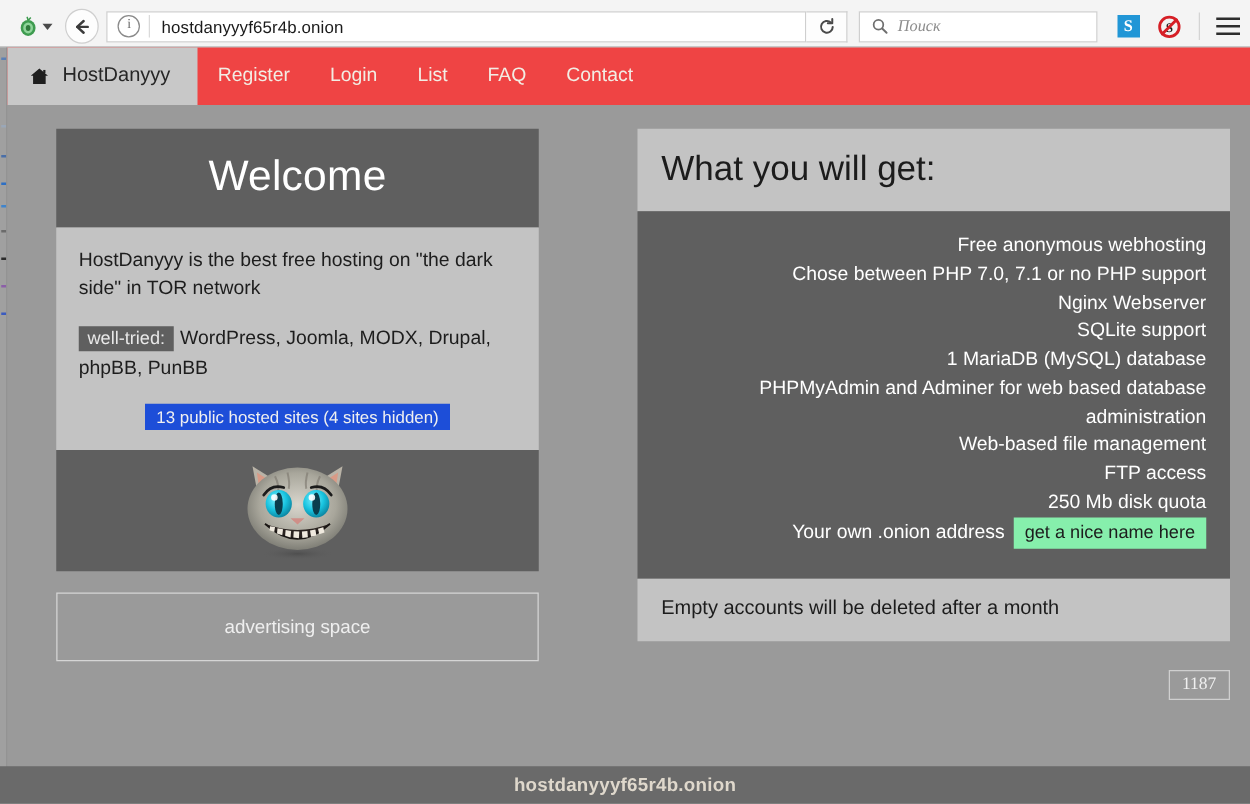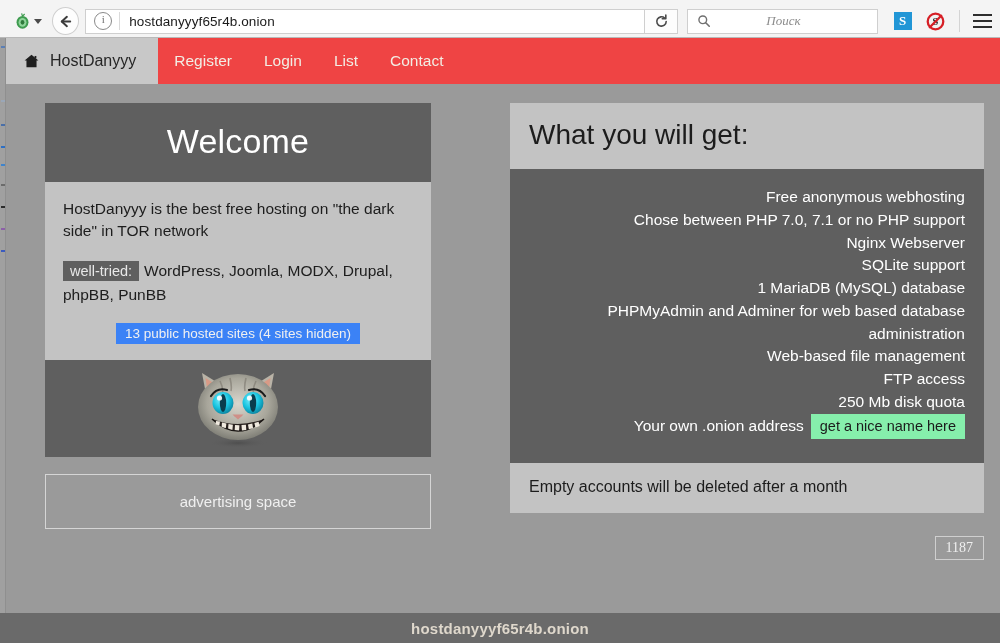--- a/index.html
+++ b/index.html
@@ -62,21 +62,21 @@
     white-space: nowrap; overflow: hidden;
   }
   .reload-wrap {
     width: 34px; height: 25px; border: 1px solid #cfcfcf; border-left: none;
     background: #fdfdfd; display: flex; align-items: center; justify-content: center;
     box-sizing: border-box;
   }
   .searchbar {
     width: 196px; height: 25px; margin-left: 9px;
     background: #fff; border: 1px solid #cfcfcf;
-    display: flex; align-items: center; box-sizing: border-box; gap: 48px;
+    display: flex; align-items: center; box-sizing: border-box;
   }
   .search-ph {
     font-size: 13px; color: #8d8d8d; font-style: italic;
     font-family: "Liberation Serif", serif;
   }
   .ext-icons { display: flex; align-items: center; gap: 14px; margin-left: 16px; }
   .ext-s {
     width: 18px; height: 18px; background: #2196d6;
     color: #fff; font-size: 13px; font-weight: bold;
     display: flex; align-items: center; justify-content: center;
@@ -134,21 +134,21 @@
     padding: 16px 18px 14px;
   }
   .welcome-body p { margin: 0; font-size: 15.5px; line-height: 1.45; }
   .tagrow { margin-top: 16px; font-size: 15.5px; line-height: 1.55; }
   .tag {
     background: #5f5f5f; color: #e8e8e8;
     padding: 2px 7px; margin-right: 5px; font-size: 14.5px;
   }
   .counter-row { text-align: center; margin-top: 16px; margin-bottom: 2px; }
   .counter-badge {
-    background: #3b82f6; color: #f0f0f0; font-size: 13.5px;
+    background: #1d4ed8; color: #f0f0f0; font-size: 13.5px;
     padding: 3px 9px; display: inline-block;
   }
   .cat-band {
     background: #5f5f5f; height: 97px;
     display: flex; align-items: center; justify-content: center;
   }
   .adbox {
     margin-top: 17px; border: 1px solid #d5d5d5;
     height: 53px; display: flex; align-items: center; justify-content: center;
     color: #efefef; font-size: 15px;
@@ -279,20 +279,23 @@
       <span>HostDanyyy</span>
     </div>
     <div class="navitem">
       <span>Register</span>
     </div>
     <div class="navitem">
       <span>Login</span>
     </div>
     <div class="navitem">
       <span>List</span>
+    </div>
+    <div class="navitem">
+      <span>FAQ</span>
     </div>
     <div class="navitem">
       <span>Contact</span>
     </div>
   </div>
 
   <div class="page">
 
     <div class="panel" id="panel-welcome">
       <div class="welcome-head">Welcome</div>

